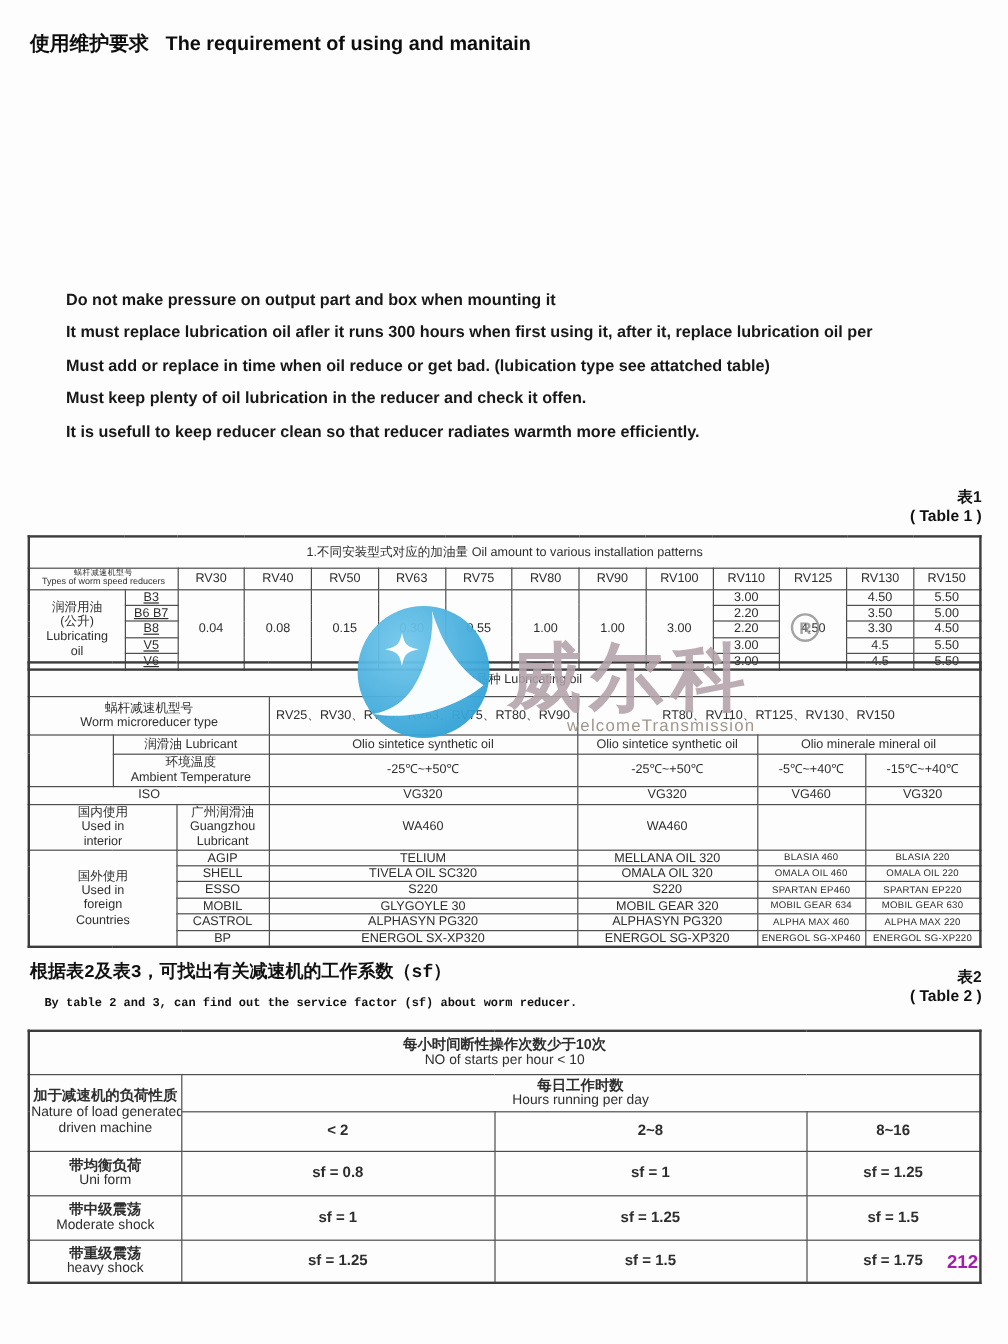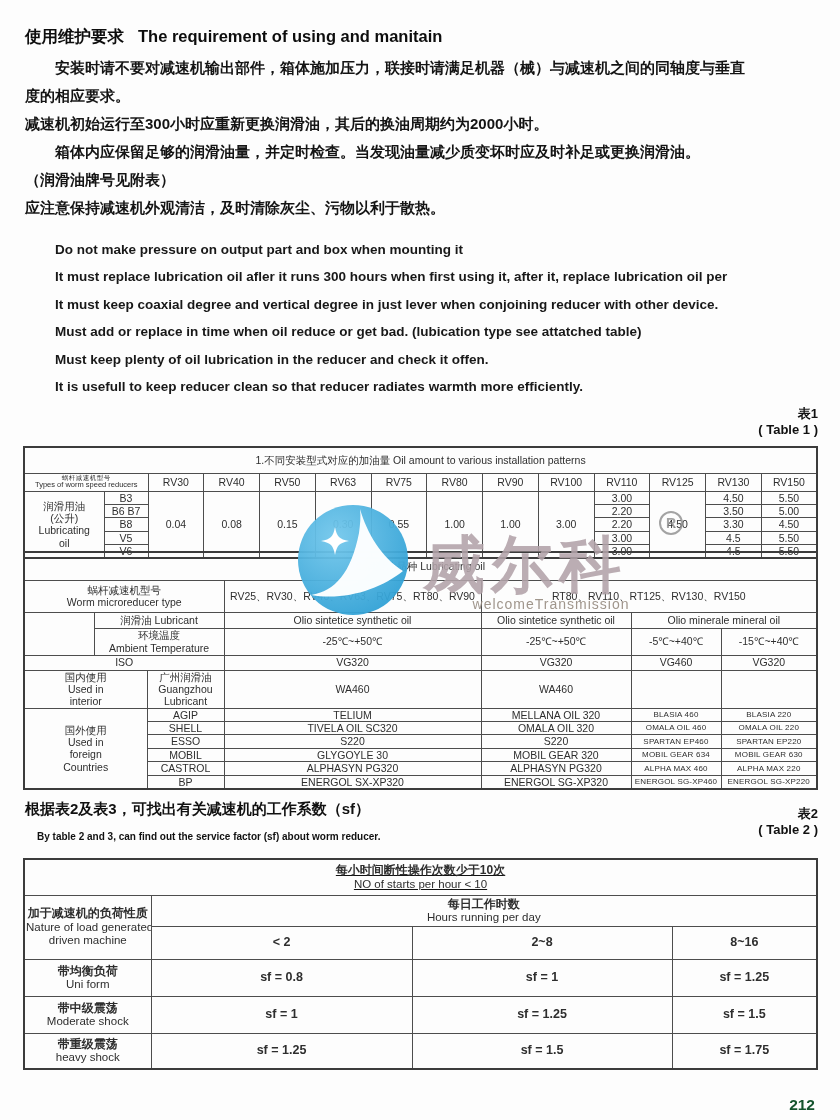--- a/index.html
+++ b/index.html
@@ -9,70 +9,61 @@
   .doc-title .gap{display:inline-block;width:14px;}
   .zh-block{position:absolute;left:25px;top:54px;width:792px;}
   .zh-block p{margin:0;height:28px;line-height:28px;font-size:15px;font-weight:bold;color:#141414;}
   .zh-block p.ind{padding-left:30px;}
   .en-block{position:absolute;left:25px;top:236px;width:792px;}
   .en-block p{margin:0;height:27.4px;line-height:27.4px;font-size:13.5px;font-weight:bold;color:#181818;}
   .en-block p.ind{padding-left:30px;}
   .tbl-label{position:absolute;right:22px;text-align:right;font-size:13px;font-weight:bold;line-height:16px;color:#111;}
   #lbl-t1{top:406px;}
   #lbl-t2{top:806px;}
-  .heading2{position:absolute;left:25px;top:800px;width:700px;}
+  .heading2{position:absolute;left:25px;top:800px;width:700px;font-family:Liberation Mono, monospace;}
   .heading2 .h2zh{font-size:15px;font-weight:bold;margin:0 0 8px 0;}
   .heading2 .h2en{font-size:10px;font-weight:bold;margin:12px;}
-  .page-number{position:absolute;right:25px;top:1096px;font-size:15.5px;font-weight:bold;color:#14532d;}
+  .page-number{position:absolute;right:25px;top:1044px;font-size:15.5px;font-weight:bold;color:#a21caf;}
 
   table.grid{position:absolute;left:23px;border-collapse:collapse;table-layout:fixed;width:793px;
              border:2px solid #3c3c3c;}
   table.grid td{border:1px solid #4d4d4d;padding:0 1px;text-align:center;vertical-align:middle;
                 font-size:10.5px;color:#2e2e2e;line-height:1.15;overflow:hidden;white-space:nowrap;}
   table.grid td div{line-height:1.18;}
   #t1a{top:446px;}
   #t1b{top:551px;}
   #t2{top:858px;}
   td.big{font-size:12.5px;text-align:left;padding-left:8px;}
   td.lt{text-align:left;padding-left:8px;}
   td.xs div:first-child{font-size:6.5px;letter-spacing:.5px;}
   td.xs div{font-size:7.5px;}
   td.hd{font-size:11px;margin-top:44px;}
-  td.sub{font-size:10.5px;}
+  td.sub{font-size:10.5px;text-decoration:underline;}
   td.lbl{font-size:10.5px;}
   td.md{font-size:10.5px;}
   td.s div{font-size:8px;letter-spacing:.2px;line-height:1.05;}
   #t2 td{font-size:11.5px;}
   #t2 td div:first-child{font-weight:bold;font-size:12px;}
   #t2 td div{font-size:11.5px;}
   td.sf div{font-weight:bold;font-size:12.5px !important;}
   .watermark{position:absolute;left:293px;top:503px;width:400px;height:115px;pointer-events:none;}
 </style>
 </head>
 <body>
 
 <div class="page">
 
   <div class="doc-title">
     <span>使用维护要求</span><span class="gap"></span><span>The requirement of using and manitain</span>
   </div>
 
-  <div class="zh-block">
-    <p class="ind">安装时请不要对减速机输出部件，箱体施加压力，联接时请满足机器（械）与减速机之间的同轴度与垂直</p>
-    <p>度的相应要求。</p>
-    <p>减速机初始运行至300小时应重新更换润滑油，其后的换油周期约为2000小时。</p>
-    <p class="ind">箱体内应保留足够的润滑油量，并定时检查。当发现油量减少质变坏时应及时补足或更换润滑油。</p>
-    <p>（润滑油牌号见附表）</p>
-    <p>应注意保持减速机外观清洁，及时清除灰尘、污物以利于散热。</p>
-  </div>
 
   <div class="en-block">
     <p class="ind">Do not make pressure on output part and box when mounting it</p>
     <p class="ind">It must replace lubrication oil afler it runs 300 hours when first using it, after it, replace lubrication oil per</p>
-    <p class="ind">It must keep coaxial degree and vertical degree in just lever when conjoining reducer with other device.</p>
     <p class="ind">Must add or replace in time when oil reduce or get bad. (lubication type see attatched table)</p>
     <p class="ind">Must keep plenty of oil lubrication in the reducer and check it offen.</p>
     <p class="ind">It is usefull to keep reducer clean so that reducer radiates warmth more efficiently.</p>
   </div>
 
   <div class="tbl-label" id="lbl-t1">
     <div>表1</div>
     <div>( Table 1 )</div>
   </div>
 
@@ -493,21 +484,21 @@
   </div>
 
   <table class="grid" id="t2">
     <colgroup>
       <col style="width:127px">
         <col style="width:261px">
         <col style="width:260px">
         <col style="width:145px">
     </colgroup>
   <tbody>
-        <tr style="height: 36px; text-decoration: underline;">
+        <tr style="height: 36px;">
           <td colspan="4">
             <div>每小时间断性操作次数少于10次</div>
             <div>NO of starts per hour &lt; 10</div>
           </td>
         </tr>
         <tr style="height: 31px;">
           <td rowspan="2">
             <div>加于减速机的负荷性质</div>
             <div>Nature of load generated by</div>
             <div>driven machine</div>

